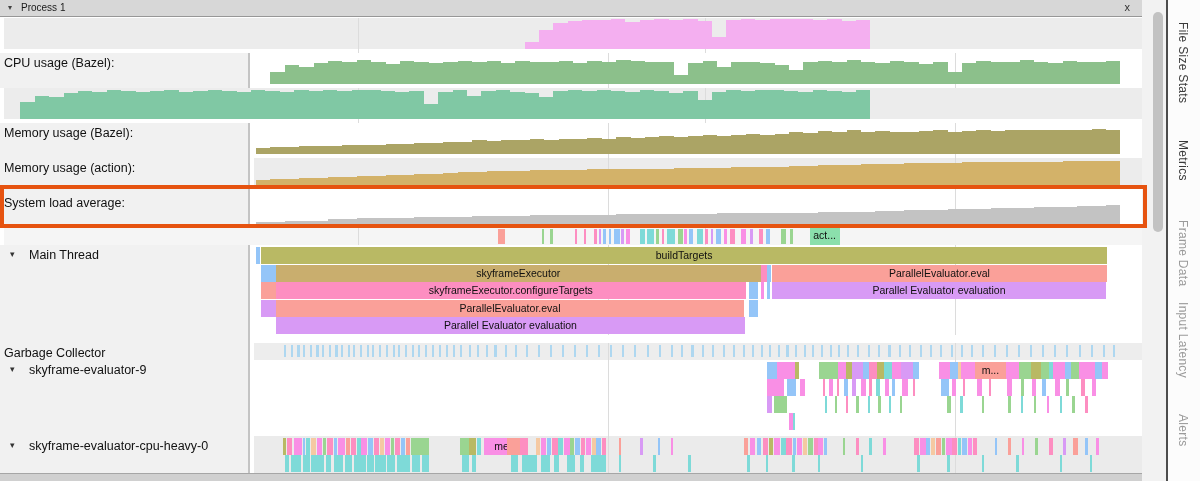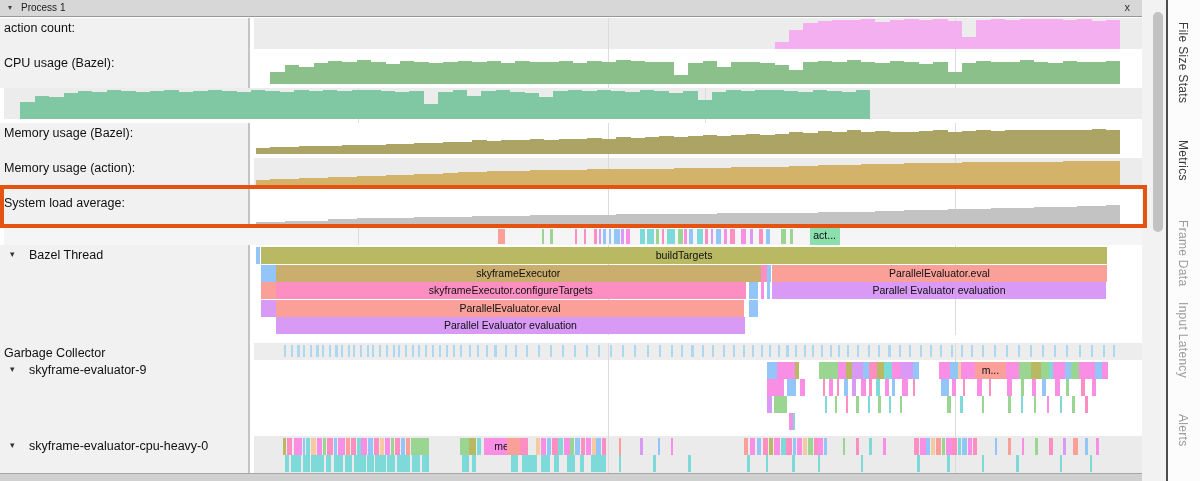--- a/index.html
+++ b/index.html
@@ -54,21 +54,20 @@
 <div class="app">
 
   <div class="header">
     <span class="tri">▾</span>
     <span class="ttl">Process 1</span>
     <span class="close">x</span>
   </div>
 
   <div class="tbody">
       <div class="row" style="height: 35px;">
-        <div class="lab"><div class="txt">action count:</div></div>
         <div class="chart wgap" style="background: rgb(236, 236, 236);">
           <div class="bins">
             <div class="bin" style="height: 0%; background: rgb(244, 175, 240);"></div>
             <div class="bin" style="height: 0%; background: rgb(244, 175, 240);"></div>
             <div class="bin" style="height: 0%; background: rgb(244, 175, 240);"></div>
             <div class="bin" style="height: 0%; background: rgb(244, 175, 240);"></div>
             <div class="bin" style="height: 0%; background: rgb(244, 175, 240);"></div>
             <div class="bin" style="height: 0%; background: rgb(244, 175, 240);"></div>
             <div class="bin" style="height: 0%; background: rgb(244, 175, 240);"></div>
             <div class="bin" style="height: 0%; background: rgb(244, 175, 240);"></div>
@@ -496,21 +495,21 @@
             <div class="tick" style="left: 88%; width: 0.4%; background: rgb(148, 197, 248);"></div>
             <div class="tick" style="left: 89.7%; width: 0.55%; background: rgb(154, 213, 145);"></div>
             <div class="tick" style="left: 90.7%; width: 0.4%; background: rgb(154, 213, 145);"></div>
             <div class="seg" style="left: 93%; width: 3.5%; background: rgb(139, 223, 172);">
               <span style="line-height: 15px;">act...</span>
             </div>
           </div>
         </div>
       </div>
       <div class="row" style="height: 90px;">
-        <div class="lab ind"><div class="tri">▾</div><div class="txt">Bazel Thread</div></div>
+        <div class="lab ind"><div class="tri">▾</div><div class="txt">Main Thread</div></div>
         <div class="chart wl" style="background: rgb(255, 255, 255);">
           <div class="inner" style="top: 2px;">
             <div class="trow">
               <div class="seg" style="left: 0%; width: 0.5%; background: rgb(148, 197, 248);"></div>
               <div class="seg" style="left: 0.6%; width: 97.9%; background: rgb(185, 185, 100);">
                 <span style="line-height: 17px;">buildTargets</span>
               </div>
             </div>
             <div class="trow">
               <div class="seg" style="left: 0.6%; width: 1.7%; background: rgb(148, 197, 248);"></div>

